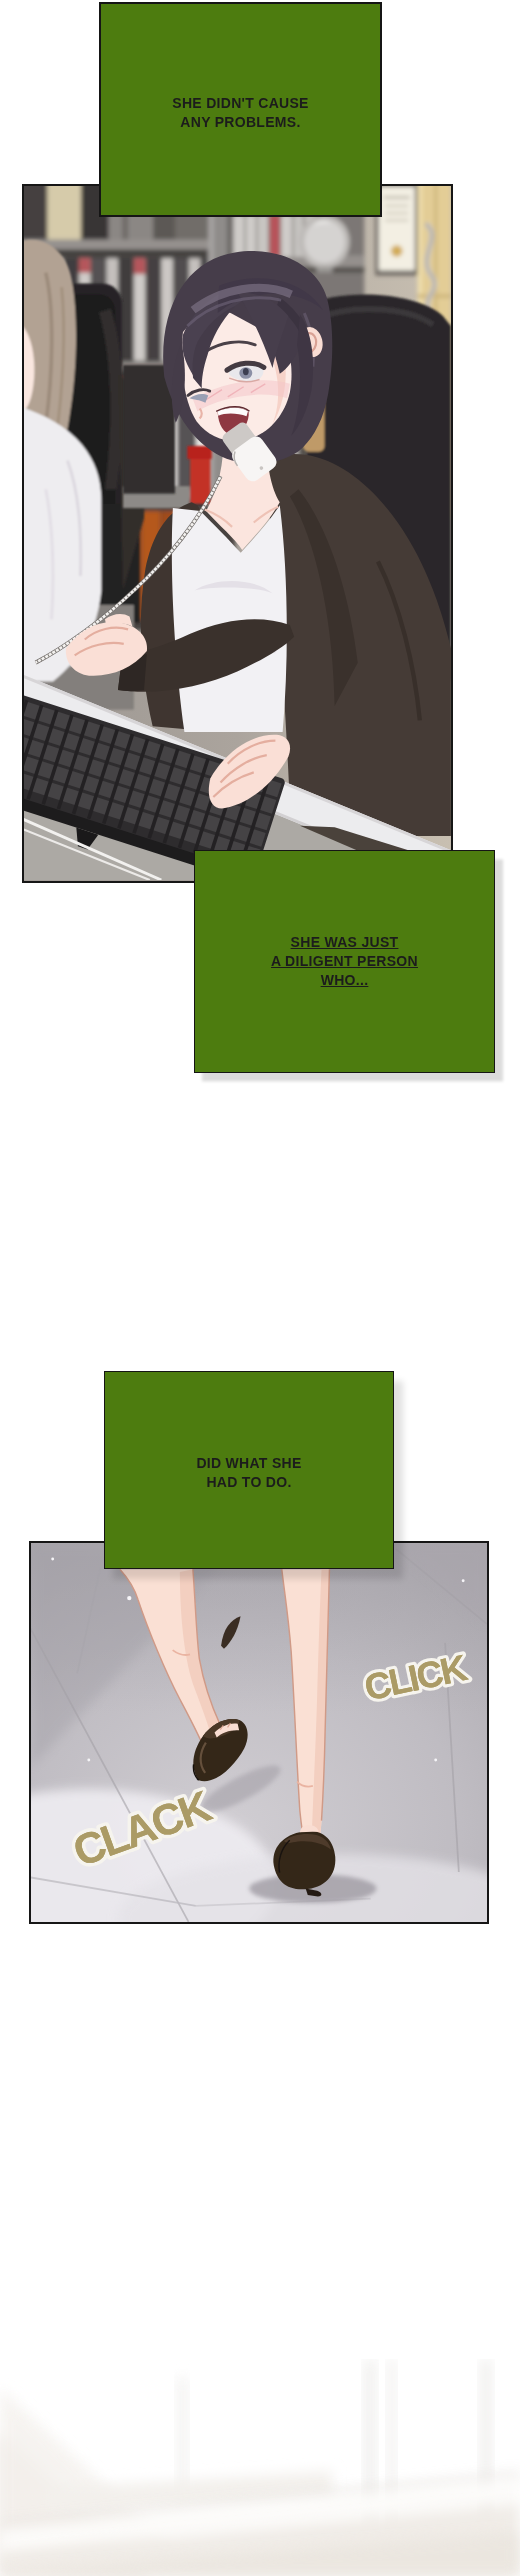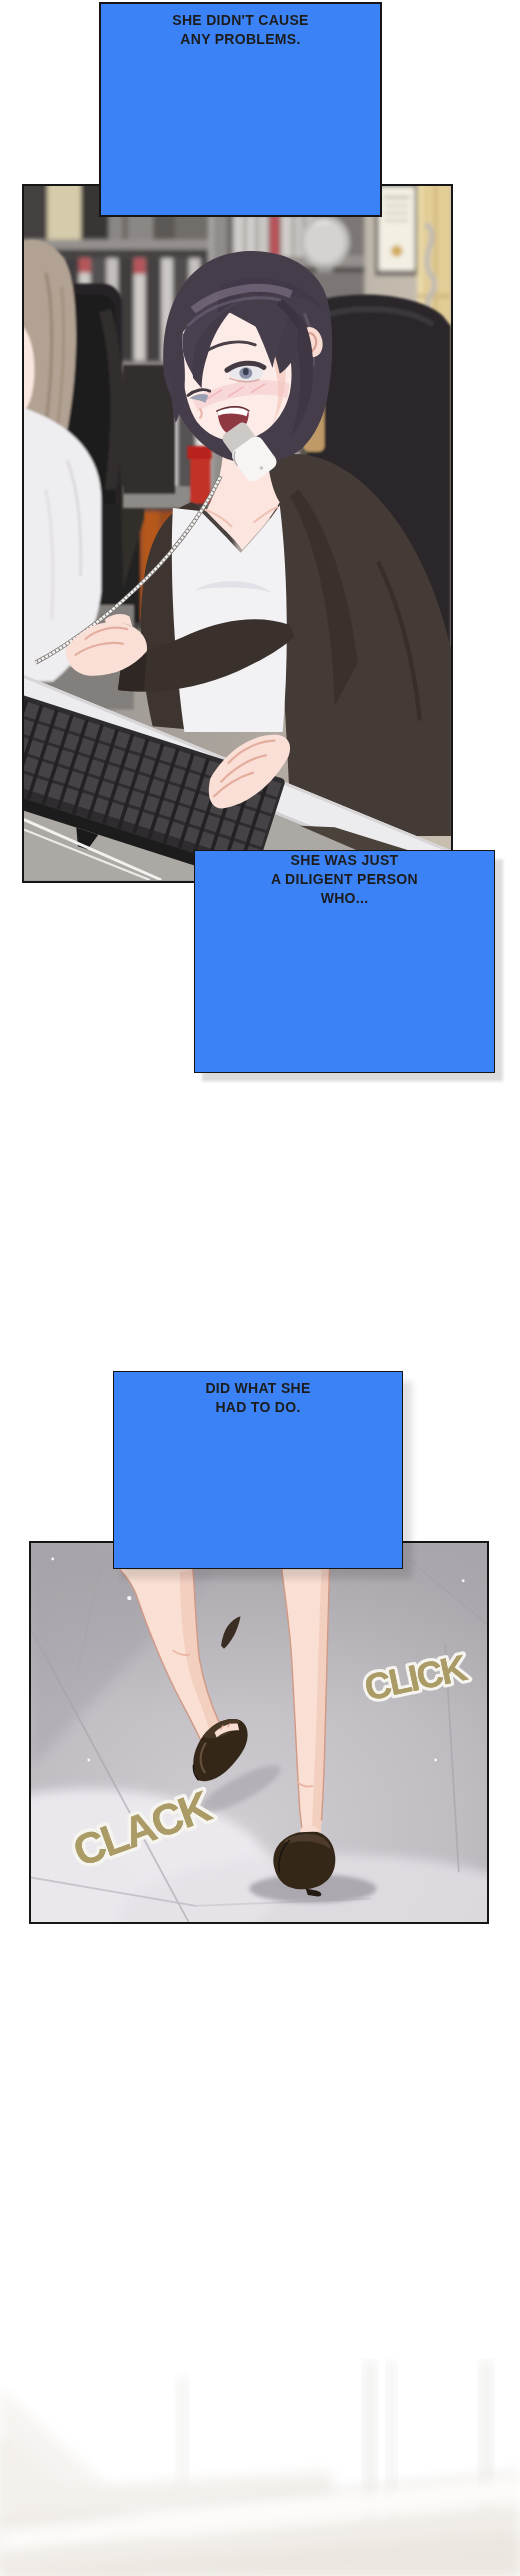--- a/index.html
+++ b/index.html
@@ -1,17 +1,17 @@
 <!DOCTYPE html>
 <html style="font-size:11.6px"><head>
 <meta charset="utf-8">
 <style>
 html,body{margin:0;padding:0;background:#ffffff;}
 #page{position:relative;width:520px;height:2576px;background:#ffffff;overflow:hidden;font-family:"Liberation Sans",sans-serif;}
-.cap{position:absolute;background:#3b82f6;border:2.2px solid #151515;box-sizing:border-box;display:flex;justify-content:center;text-align:center;color:#1c1c1c;font-weight:700;}
+.cap{position:absolute;background:#4d7c0f;border:2.2px solid #151515;box-sizing:border-box;display:flex;align-items:center;justify-content:center;text-align:center;color:#1c1c1c;font-weight:700;}
 .cap p{margin:0;font-size:14px;line-height:19px;letter-spacing:0.3px;}
 </style>
 </head>
 <body>
 <div id="page">
 
 <div id="panel1" style="position:absolute;left:22px;top:184px;width:431px;height:699px;border:2.2px solid #161616;box-sizing:border-box;background:#a49e99;overflow:hidden;">
 <svg width="427" height="694" viewBox="0 0 591 961">
 <defs>
 <filter id="b2" x="-20%" y="-20%" width="140%" height="140%">
@@ -311,21 +311,21 @@
 <path d="M282,800 C300,780 326,768 348,768" fill="none" stroke="#e4ae9f" stroke-width="3"></path>
 <path d="M272,826 C290,806 314,792 336,788" fill="none" stroke="#e4ae9f" stroke-width="3"></path>
 <path d="M262,846 C278,830 298,818 318,812" fill="none" stroke="#e4ae9f" stroke-width="3"></path>
 </svg>
 </div>
 
 <div class="cap" style="left:99px;top:2.2px;width:283px;height:215px;padding-top:6.5px;">
 <p>SHE DIDN'T CAUSE<br>ANY PROBLEMS.</p>
 </div>
 
-<div class="cap" style="left:194px;top:850px;width:301px;height:223px;border-width:1.4px;box-shadow:8px 9.4px 2.9px rgba(0,0,0,0.14);">
+<div class="cap" style="left:194px;top:850px;width:301px;height:223px;border-width:1.4px;box-shadow:8px 9.4px 2.9px rgba(0,0,0,0.14);text-decoration:underline;">
 <p>SHE WAS JUST<br>A DILIGENT PERSON<br>WHO...</p>
 </div>
 
 <div id="panel2" style="position:absolute;left:29px;top:1541px;width:460px;height:383px;border:2.2px solid #161616;box-sizing:border-box;background:#c9c6cb;overflow:hidden;">
 <svg width="456" height="379" viewBox="0 0 631 524">
 <defs>
 <filter id="fb" x="-40%" y="-40%" width="180%" height="180%">
             <feGaussianBlur stdDeviation="7"></feGaussianBlur>
           </filter>
 <filter id="fb2" x="-40%" y="-40%" width="180%" height="180%">
@@ -398,21 +398,21 @@
 <path d="M372,400 L398,399 C397,394 392,390 384,390 C377,390 373,394 372,400 Z" fill="#f9ddd2"></path>
 
 <text x="0" y="0" transform="translate(466,218) rotate(-12)" font-family="Liberation Sans, sans-serif" font-weight="bold" font-size="51" letter-spacing="-3" fill="#ab9b66" stroke="#f6f4ee" stroke-width="9" paint-order="stroke" stroke-linejoin="round">CLICK</text>
 <text x="0" y="0" transform="translate(466,218) rotate(-12)" font-family="Liberation Sans, sans-serif" font-weight="bold" font-size="51" letter-spacing="-3" fill="#ab9b66">CLICK</text>
 
 <text x="0" y="0" transform="translate(68,448) rotate(-20)" font-family="Liberation Sans, sans-serif" font-weight="bold" font-size="60" letter-spacing="-3" fill="#ab9b66" stroke="#f6f4ee" stroke-width="10" paint-order="stroke" stroke-linejoin="round">CLACK</text>
 <text x="0" y="0" transform="translate(68,448) rotate(-20)" font-family="Liberation Sans, sans-serif" font-weight="bold" font-size="60" letter-spacing="-3" fill="#ab9b66">CLACK</text>
 </svg>
 </div>
 
-<div class="cap" style="left:113px;top:1371px;width:290px;height:198px;padding-top:6.5px;border-width:1.4px;box-shadow:8.7px 10px 6.5px rgba(0,0,0,0.12);">
+<div class="cap" style="left:104px;top:1371px;width:290px;height:198px;padding-top:6.5px;border-width:1.4px;box-shadow:8.7px 10px 6.5px rgba(0,0,0,0.12);">
 <p>DID WHAT SHE<br>HAD TO DO.</p>
 </div>
 
 
 <div id="bottomscene" style="position:absolute;left:0px;top:2359px;width:520px;height:217px;">
 <svg width="520" height="217" viewBox="0 0 720 300">
 <defs>
           <filter id="sb" x="-30%" y="-30%" width="160%" height="160%">
             <feGaussianBlur stdDeviation="9"></feGaussianBlur>
           </filter>

